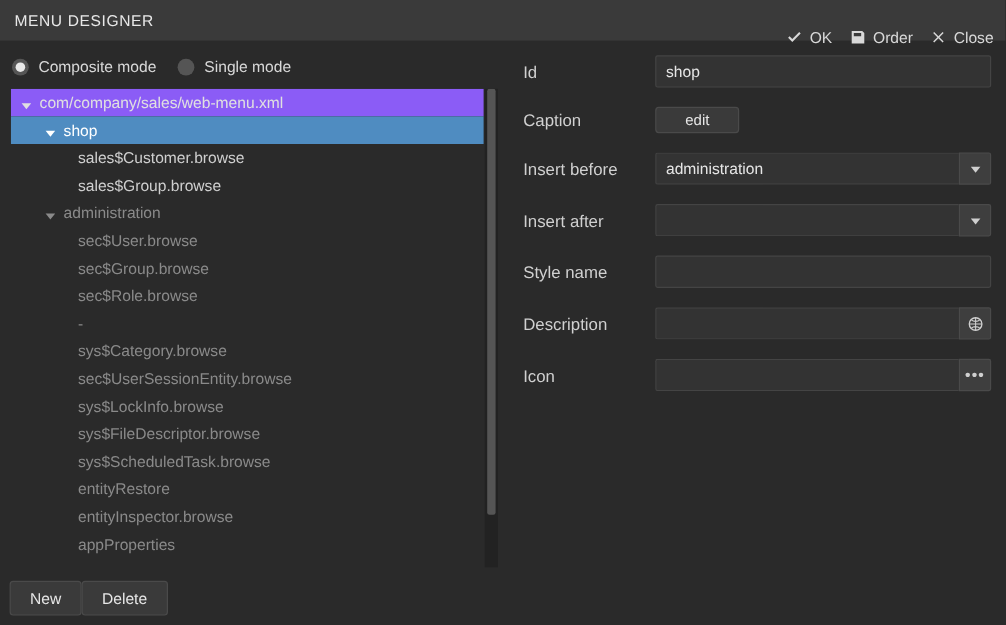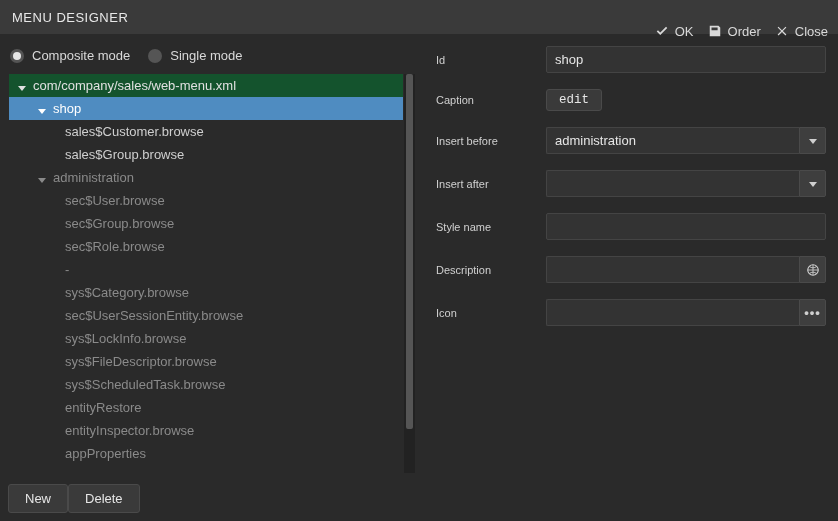--- a/index.html
+++ b/index.html
@@ -65,42 +65,42 @@
     list-style: none;
     height: 100%;
     overflow: hidden;
     padding-right: 12px;
   }
   .tree-row {
     display: flex; align-items: center; height: 23px; padding-left: 8px;
     white-space: nowrap; cursor: default;
     color: #cfcfcf;
   }
-  .tree-row.root { background: #14532d; color: #e0e0e0; }
+  .tree-row.root { background: #8b5cf6; color: #e0e0e0; }
   .tree-row.selected { background: #4f8cc1; color: #fff; }
   .tree-row.dim { color: #8a8a8a; }
   .tree-row .caret {
     width: 10px; height: 10px; margin-right: 6px; display: inline-block; flex: 0 0 10px;
   }
   .caret.down svg, .caret.right svg { width: 10px; height: 10px; fill: currentColor; }
   .indent-1 { padding-left: 28px; }
   .indent-2 { padding-left: 56px; }
 
   .buttons { display: flex; gap: 0; padding: 10px 0 0 0; }
   .btn {
     background: #3a3a3a; color: #e6e6e6; border: 1px solid #4a4a4a;
     padding: 6px 16px; border-radius: 3px; cursor: pointer; font-size: 13px;
   }
-  .btn.small { padding: 3px 12px; font-size: 12.5px; font-family: Liberation Mono, monospace; }
+  .btn.small { padding: 3px 24px; font-size: 12.5px; }
 
   .right {
     flex: 1; padding: 8px 12px 8px 14px;
   }
   .form { display: grid; grid-template-columns: 100px 1fr; column-gap: 10px; row-gap: 16px; align-items: center; }
-  .form-label { color: #d0d0d0; font-size: 11px; }
+  .form-label { color: #d0d0d0; font-size: 14px; }
   .field {
     display: flex; align-items: stretch; gap: 0;
   }
   .text-input {
     flex: 1; height: 27px; background: #333333; color: #e6e6e6;
     border: 1px solid #444; border-radius: 2px; padding: 0 8px; font-size: 13px;
     outline: none;
   }
   .combo {
     flex: 1; display: flex; height: 27px;

